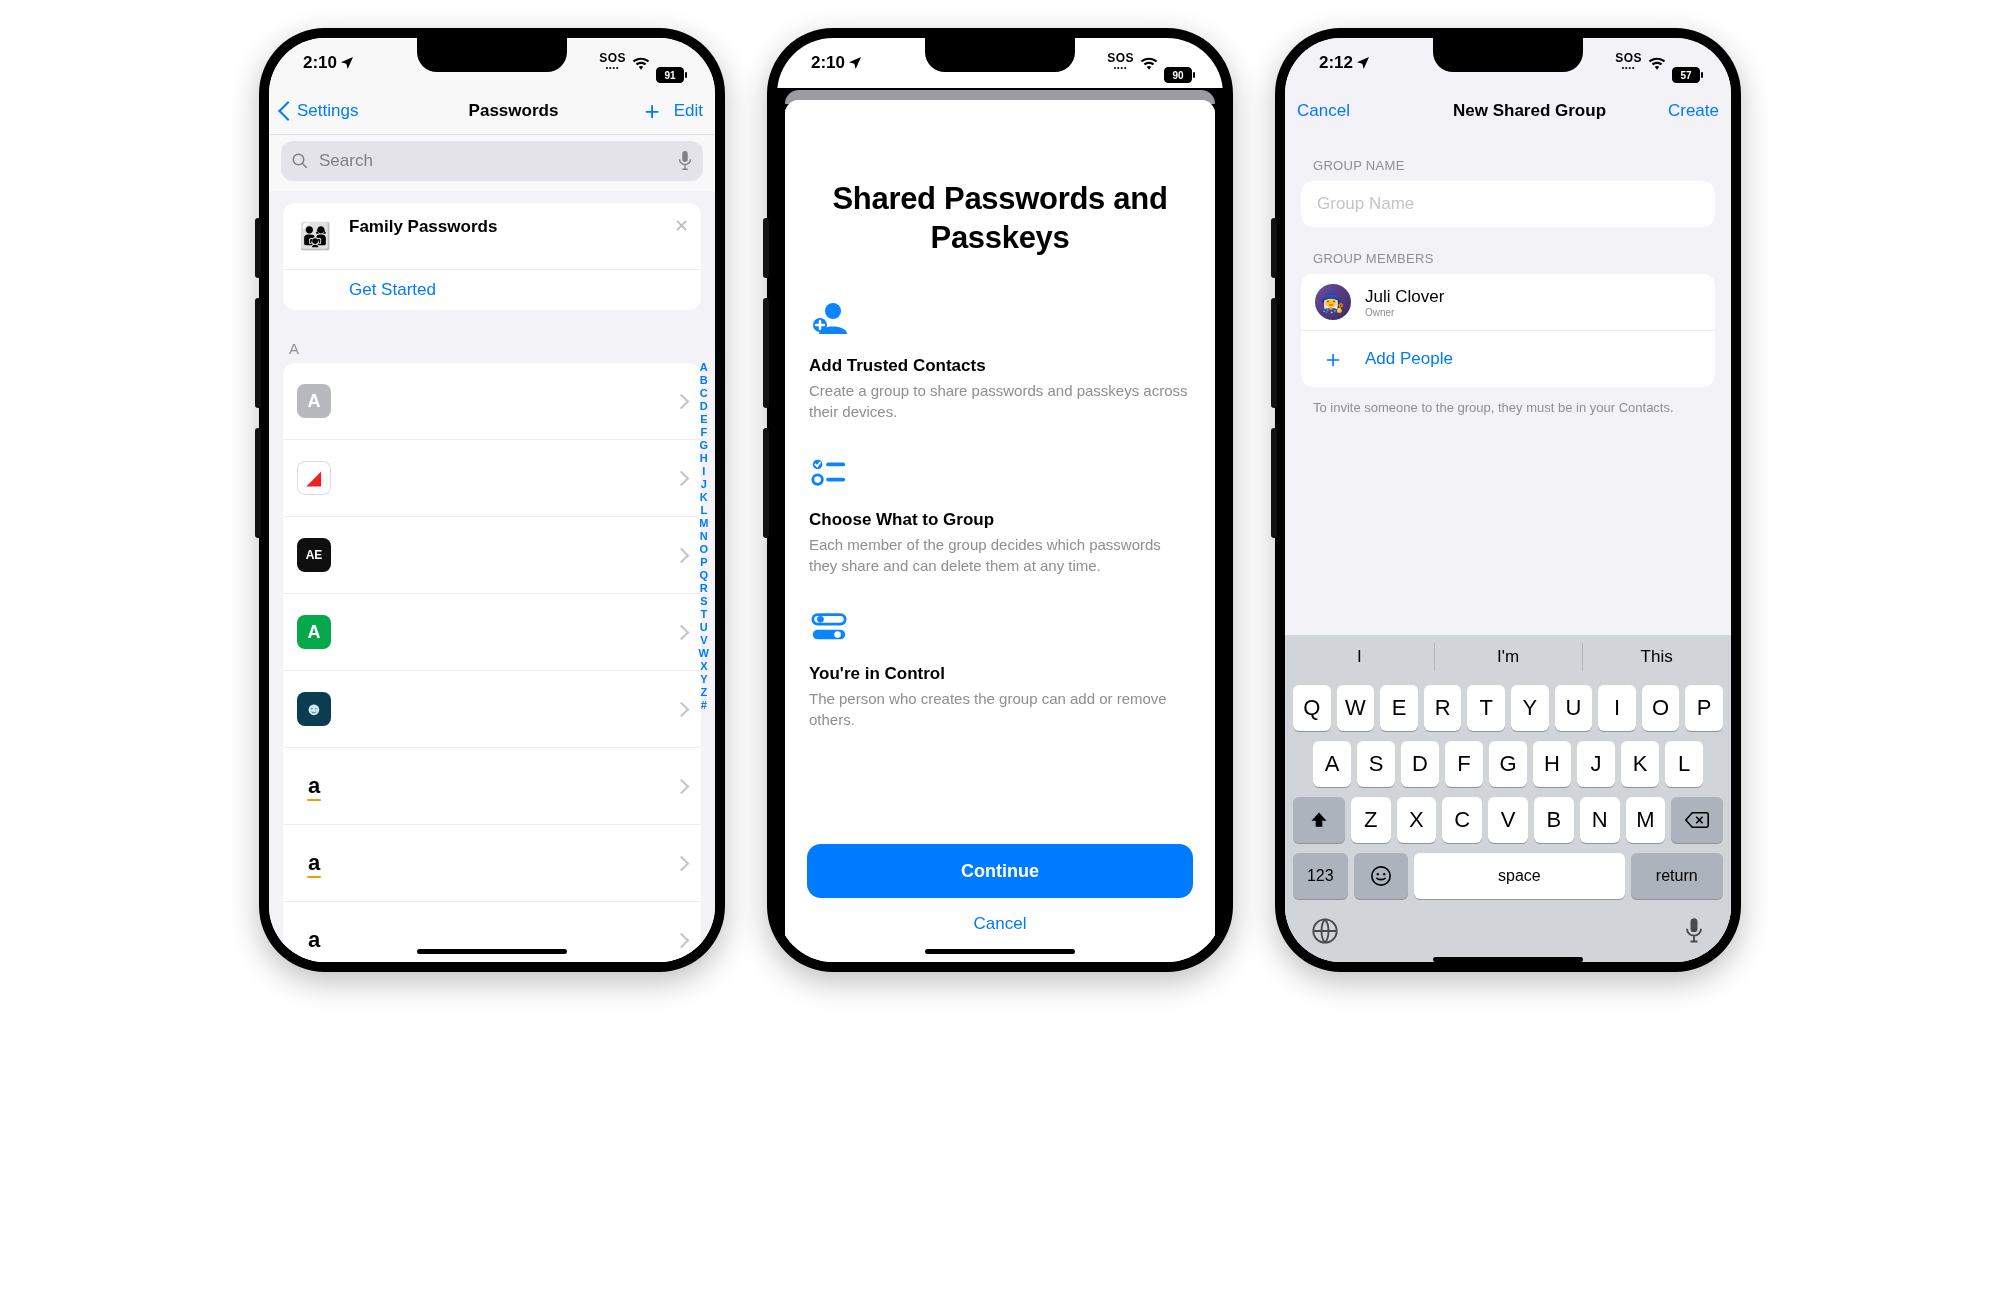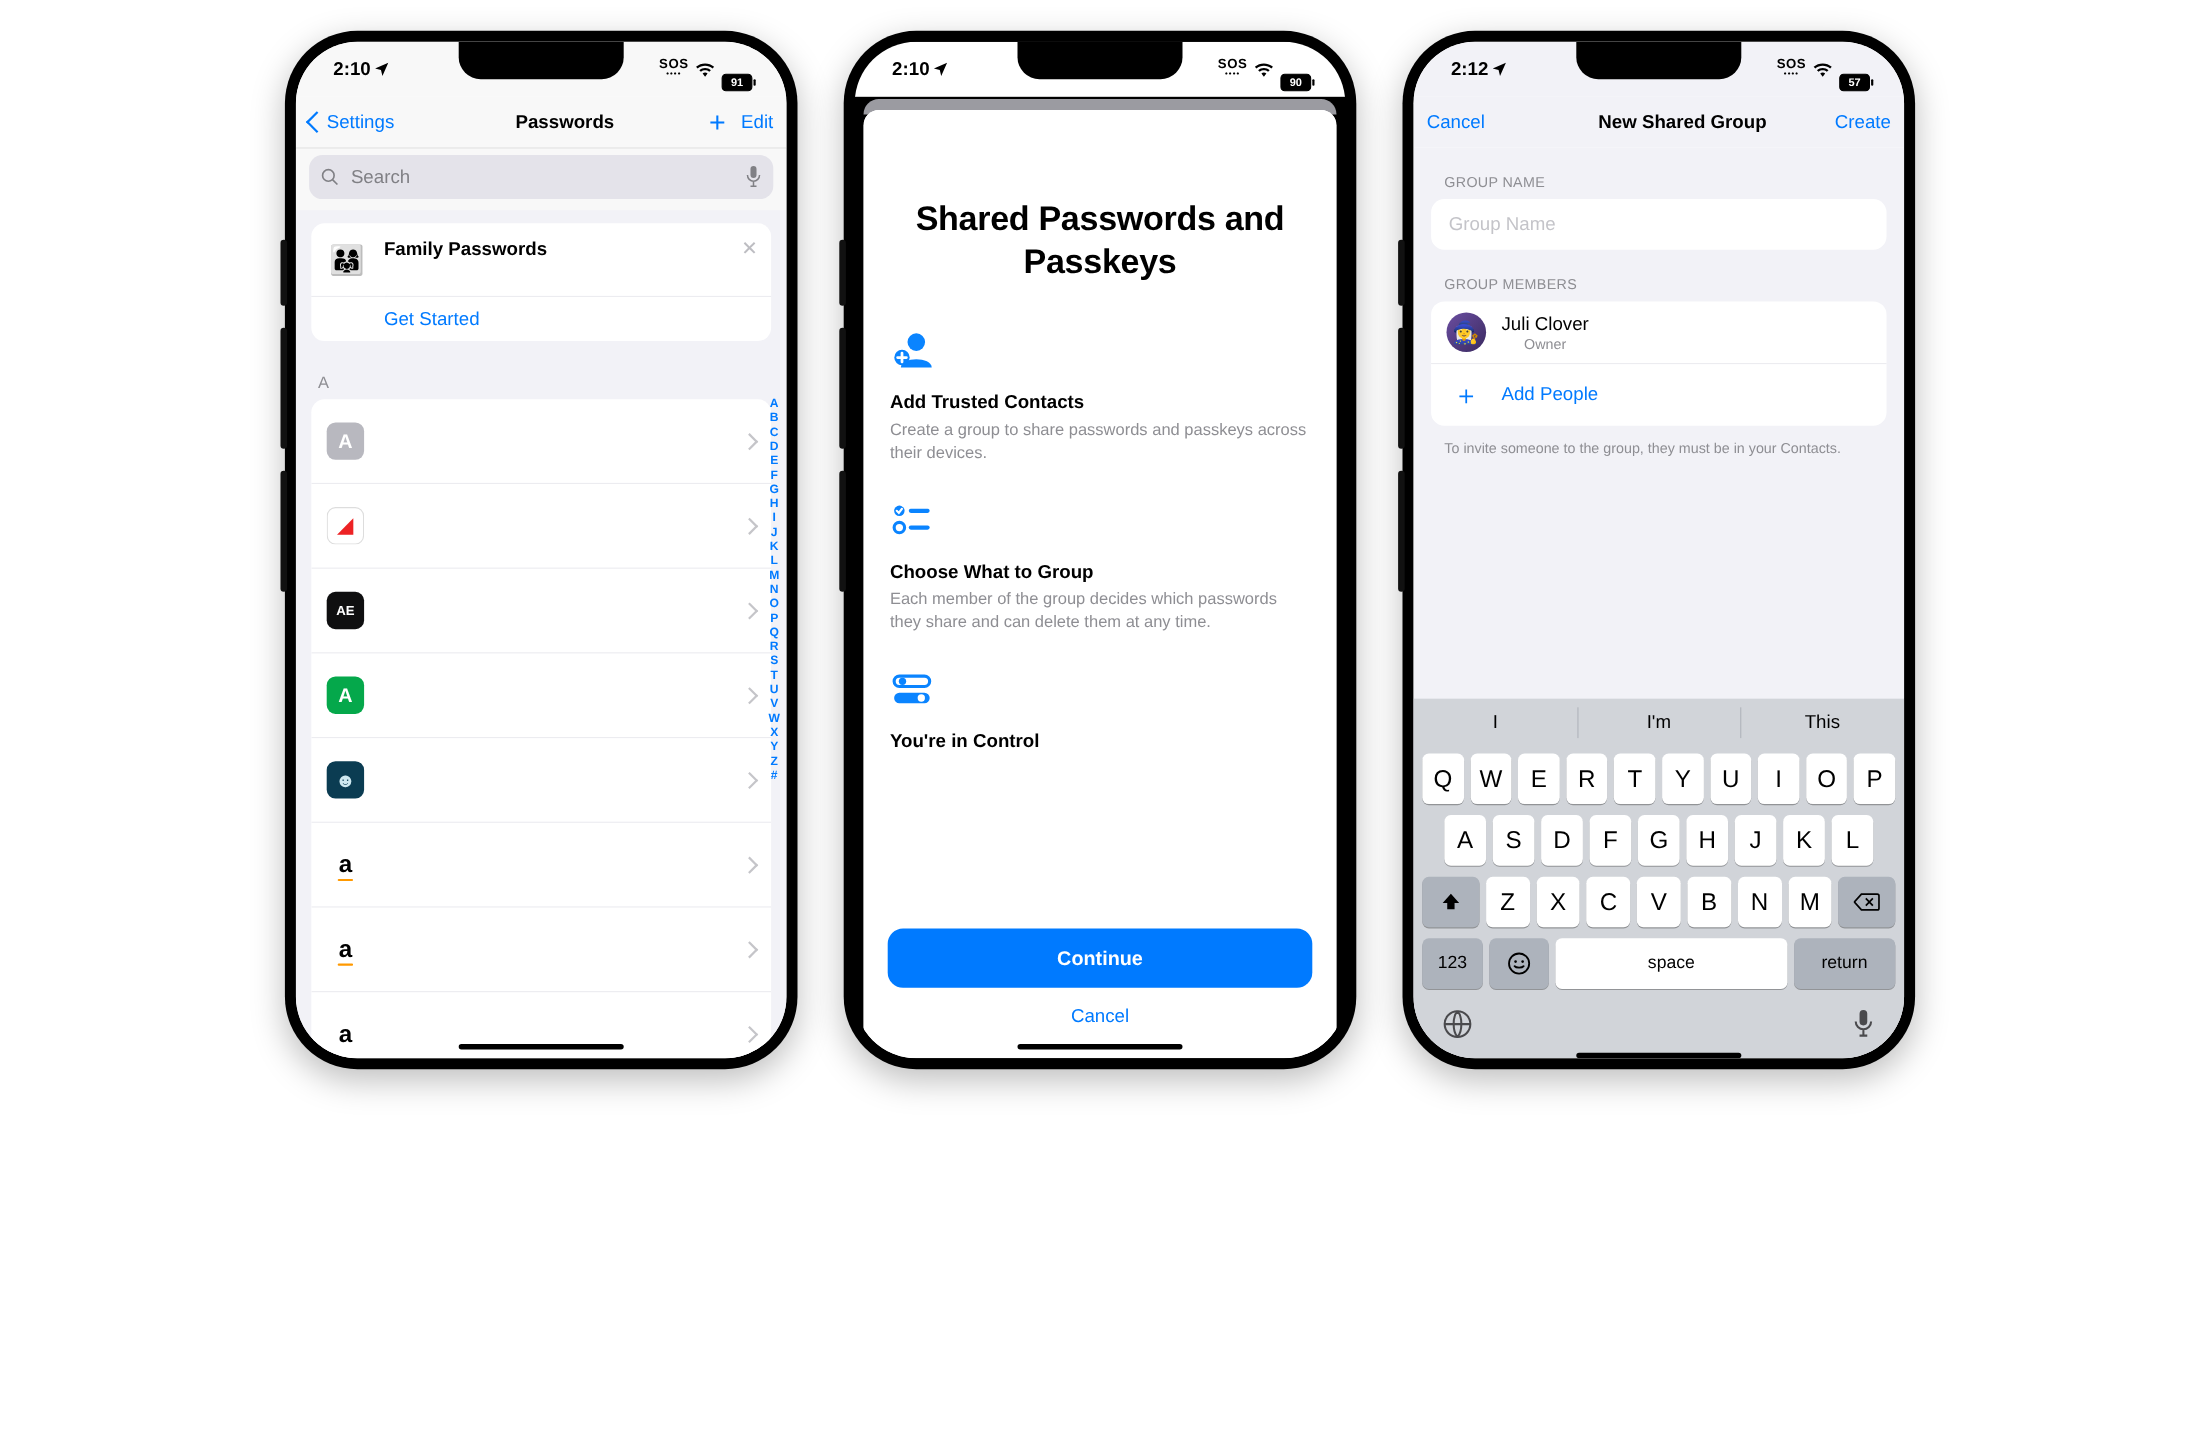--- a/index.html
+++ b/index.html
@@ -95,21 +95,21 @@
   .s3 .body { background:var(--ios-gray-bg); padding-top:0px; }
   .s3 .form-sec-label { font-size:13px; color:var(--ios-gray-text); text-transform:uppercase; letter-spacing:.3px; padding:24px 28px 8px; }
   .s3 .input-card { background:#fff; margin:0 16px; border-radius:12px; }
   .s3 .input-row { padding:12px 14px; }
   .s3 .input-row input { border:none; width:100%; font-size:17px; outline:none; }
   .s3 .input-row input::placeholder { color:#c4c4c9; }
   .member-row { display:flex; align-items:center; padding:10px 14px; gap:14px; border-bottom:1px solid #ececf0; }
   .member-row:last-child { border-bottom:none; }
   .avatar { width:36px; height:36px; border-radius:50%; background:linear-gradient(135deg,#6b4ea1,#3a2a60); display:flex; align-items:center; justify-content:center; font-size:20px; }
   .member-row .name { font-size:17px; font-weight:500; }
-  .member-row .role { font-size:13px; color:var(--ios-gray-text);text-align:center; }
+  .member-row .role { font-size:10px; color:var(--ios-gray-text); }
   .member-add { color:var(--ios-blue); font-size:17px; display:flex; align-items:center; gap:14px; padding:12px 14px; }
   .addplus { width:36px; text-align:center; font-size:24px; color:var(--ios-blue); }
   .footnote { font-size:13px; color:var(--ios-gray-text); padding:12px 28px; line-height:1.4; }
 
   
   .keyboard { background:var(--ios-keyboard-bg); padding:6px 4px 10px; display:flex; flex-direction:column; gap:10px; position:relative;}
   .suggest { display:flex; border-bottom:0; background:var(--ios-keyboard-bg); }
   .suggest div { flex:1; text-align:center; padding:12px 0; font-size:17px; position:relative;}
   .suggest div+div::before { content:""; position:absolute; left:0; top:8px; bottom:8px; width:1px; background:#b0b4bb; }
   .krow { display:flex; gap:6px; justify-content:center; padding:0 4px; }
@@ -347,20 +347,21 @@
             <div class="ic">
               <svg viewBox="0 0 40 40" width="38" height="38">
                   <rect x="3" y="8" width="34" height="10" rx="5" fill="none" stroke="#0a84ff" stroke-width="3"></rect>
                   <circle cx="11" cy="13" r="3.5" fill="#0a84ff"></circle>
                   <rect x="3" y="24" width="34" height="10" rx="5" fill="#0a84ff"></rect>
                   <circle cx="29" cy="29" r="3.5" fill="#fff"></circle>
                 </svg>
             </div>
             <div>
               <h4>You're in Control</h4>
+              <p>The person who creates the group can add or remove others.</p>
             </div>
           </div>
 
           <div class="s2-actions">
             <button class="btn-primary">Continue</button>
             <span class="btn-link">Cancel</span>
           </div>
         </div>
       </div>
 

